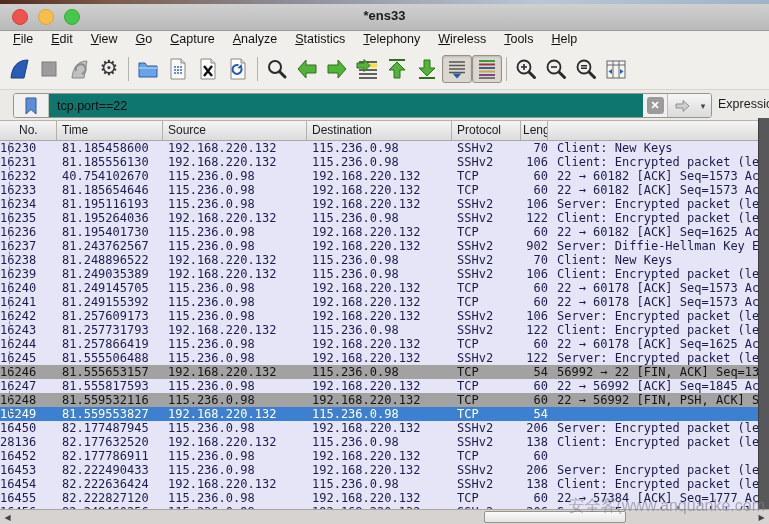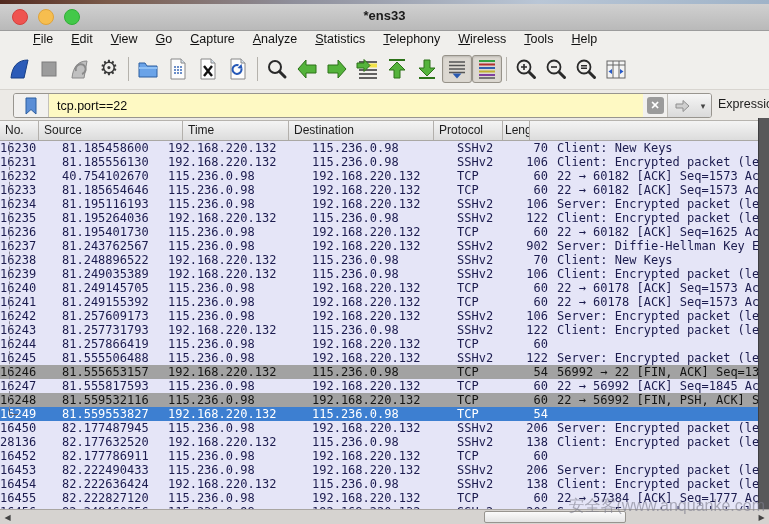--- a/index.html
+++ b/index.html
@@ -12,47 +12,47 @@
   
   .titlebar{position:relative;height:26px;background:linear-gradient(#d0d0d0,#b9b9b9);border-bottom:1px solid #9c9c9c;}
   .traffic{position:absolute;top:5px;left:12px;display:flex;gap:10px;}
   .tl{width:16px;height:16px;border-radius:50%;}
   .tl.red{background:#ef5350;border:1px solid #d43f3c;box-sizing:border-box;}
   .tl.yellow{background:#f6be4f;border:1px solid #dfa33a;box-sizing:border-box;}
   .tl.green{background:#43c849;border:1px solid #2fae36;box-sizing:border-box;}
   .title-text{position:absolute;left:0;right:0;top:4px;text-align:center;font-size:13px;font-weight:bold;color:#1b1b1b;}
 
   
-  .menubar{height:17px;background:#f0efec;display:flex;align-items:center;padding-left:24px;}
+  .menubar{height:17px;background:#f0efec;display:flex;align-items:center;padding-left:4px;}
   .menu-item{display:inline-block;font-size:12.5px;color:#111;padding:0 9px;line-height:17px;white-space:nowrap;}
   .menu-item::first-letter{text-decoration:underline;}
 
   
   .toolbar{height:41px;background:#f0efec;display:flex;align-items:center;padding-left:4px;border-bottom:1px solid #d8d5d0;}
   .tb-btn{width:30px;height:28px;display:flex;align-items:center;justify-content:center;border:1px solid transparent;border-radius:3px;box-sizing:border-box;}
   .tb-btn.pressed{border:1px solid #969289;background:#dcd8d1;box-shadow:inset 0 1px 2px rgba(0,0,0,.15);}
   .tb-sep{width:1px;height:24px;background:#b5b2ac;margin:0 4px;}
   .gear-glyph{font-size:21px;line-height:21px;color:#3a3a3a;font-family:"DejaVu Sans",sans-serif;}
 
   
   .filterbar{position:relative;height:30px;background:#eceae6;border-bottom:1px solid #b6b3ae;}
   .filter-entry{position:absolute;left:13px;top:3px;width:697px;height:23px;border:1px solid #98958f;border-radius:3px;background:#f2f1ef;display:flex;align-items:stretch;overflow:hidden;}
   .fe-bookmark{width:34px;display:flex;align-items:center;justify-content:center;background:#f2f1ef;border-right:1px solid #c4c1bb;}
-  .fe-input-wrap{flex:1;background:#fef9c3;display:flex;align-items:center;justify-content:center;}
+  .fe-input-wrap{flex:1;background:#0f766e;display:flex;align-items:center;justify-content:center;}
   .fe-input{width:100%;border:none;outline:none;background:transparent;font-family:"Liberation Sans",sans-serif;font-size:12.5px;color:#0b0b0b;padding:0 0 0 8px;}
   .fe-clear{width:24px;display:flex;align-items:center;justify-content:center;background:#f2f1ef;}
   .fe-clear .xbox{width:17px;height:17px;border-radius:3px;background:#9b9b9b;color:#fff;font-size:11px;font-weight:bold;display:flex;align-items:center;justify-content:center;line-height:1;}
   .fe-apply{width:27px;display:flex;align-items:center;justify-content:center;background:linear-gradient(#f6f6f6,#dadada);border-left:1px solid #c0bdb7;}
   .fe-caret{width:16px;display:flex;align-items:center;justify-content:center;background:linear-gradient(#f6f6f6,#dadada);font-size:9px;color:#444;}
   .expression-label{position:absolute;left:718px;top:7px;font-size:12.5px;color:#1c1c1c;white-space:nowrap;}
 
   
   .pkt-header{display:flex;height:19px;background:linear-gradient(#f4f4f4,#dcdcdc);border-bottom:1px solid #aaa8a4;width:758px;font-size:12px;color:#1d1d1d;align-items:center;}
   .pkt-header .hc{box-sizing:border-box;border-right:1px solid #b3b0ac;height:19px;line-height:19px;overflow:hidden;white-space:nowrap;padding-left:5px;flex-shrink:0;}
-  .hc.h-no{width:39px;padding-left:5px;}
+  .hc.h-no{width:57px;padding-left:19px;}
   .hc.h-time{width:106px;}
   .hc.h-src{width:144px;}
   .hc.h-dst{width:145px;}
   .hc.h-proto{width:69px;}
   .hc.h-len{width:27px;padding-left:2px;}
   .hc.h-info{flex:1;border-right:none;padding-left:9px;}
 
   .rows-viewport{position:relative;width:758px;height:372px;overflow:hidden;background:#e5e5f7;}
   .row{display:flex;height:14px;line-height:14px;font-family:"DejaVu Sans Mono",monospace;font-size:12px;color:#1b1b4e;background:#e5e5f7;white-space:pre;}
   .row .c{box-sizing:border-box;overflow:hidden;flex-shrink:0;}
@@ -263,22 +263,22 @@
       </div>
       <div class="fe-caret">
         <span>▾</span>
       </div>
     </div>
     <div class="expression-label">Expression…</div>
   </div>
 
   <div class="pkt-header">
     <div class="hc h-no">No.</div>
+    <div class="hc h-time">Time</div>
     <div class="hc h-src">Source</div>
-    <div class="hc h-time">Time</div>
     <div class="hc h-dst">Destination</div>
     <div class="hc h-proto">Protocol</div>
     <div class="hc h-len">Length</div>
   </div>
 
   <div class="rows-viewport">
     <div class="related-line"></div>
     <div class="related-corner"></div>
     <div>
 
@@ -303,21 +303,21 @@
         <div class="row"><span class="c c-no">16239</span><span class="c c-time">81.249035389</span><span class="c c-src">192.168.220.132</span><span class="c c-dst">115.236.0.98</span><span class="c c-proto">SSHv2</span><span class="c c-len">106</span><span class="c c-info">Client: Encrypted packet (le</span></div>
 
         <div class="row"><span class="c c-no">16240</span><span class="c c-time">81.249145705</span><span class="c c-src">115.236.0.98</span><span class="c c-dst">192.168.220.132</span><span class="c c-proto">TCP</span><span class="c c-len">60</span><span class="c c-info">22 → 60178 [ACK] Seq=1573 Ac</span></div>
 
         <div class="row"><span class="c c-no">16241</span><span class="c c-time">81.249155392</span><span class="c c-src">115.236.0.98</span><span class="c c-dst">192.168.220.132</span><span class="c c-proto">TCP</span><span class="c c-len">60</span><span class="c c-info">22 → 60178 [ACK] Seq=1573 Ac</span></div>
 
         <div class="row"><span class="c c-no">16242</span><span class="c c-time">81.257609173</span><span class="c c-src">115.236.0.98</span><span class="c c-dst">192.168.220.132</span><span class="c c-proto">SSHv2</span><span class="c c-len">106</span><span class="c c-info">Server: Encrypted packet (le</span></div>
 
         <div class="row"><span class="c c-no">16243</span><span class="c c-time">81.257731793</span><span class="c c-src">192.168.220.132</span><span class="c c-dst">115.236.0.98</span><span class="c c-proto">SSHv2</span><span class="c c-len">122</span><span class="c c-info">Client: Encrypted packet (le</span></div>
 
-        <div class="row"><span class="c c-no">16244</span><span class="c c-time">81.257866419</span><span class="c c-src">115.236.0.98</span><span class="c c-dst">192.168.220.132</span><span class="c c-proto">TCP</span><span class="c c-len">60</span></div>
+        <div class="row"><span class="c c-no">16244</span><span class="c c-time">81.257866419</span><span class="c c-src">115.236.0.98</span><span class="c c-dst">192.168.220.132</span><span class="c c-proto">TCP</span><span class="c c-len">60</span><span class="c c-info">22 → 60178 [ACK] Seq=1625 Ac</span></div>
 
         <div class="row"><span class="c c-no">16245</span><span class="c c-time">81.555506488</span><span class="c c-src">115.236.0.98</span><span class="c c-dst">192.168.220.132</span><span class="c c-proto">SSHv2</span><span class="c c-len">122</span><span class="c c-info">Server: Encrypted packet (le</span></div>
 
         <div class="row gray"><span class="c c-no">16246</span><span class="c c-time">81.555653157</span><span class="c c-src">192.168.220.132</span><span class="c c-dst">115.236.0.98</span><span class="c c-proto">TCP</span><span class="c c-len">54</span><span class="c c-info">56992 → 22 [FIN, ACK] Seq=13</span></div>
 
         <div class="row"><span class="c c-no">16247</span><span class="c c-time">81.555817593</span><span class="c c-src">115.236.0.98</span><span class="c c-dst">192.168.220.132</span><span class="c c-proto">TCP</span><span class="c c-len">60</span><span class="c c-info">22 → 56992 [ACK] Seq=1845 Ac</span></div>
 
         <div class="row gray"><span class="c c-no">16248</span><span class="c c-time">81.559532116</span><span class="c c-src">115.236.0.98</span><span class="c c-dst">192.168.220.132</span><span class="c c-proto">TCP</span><span class="c c-len">60</span><span class="c c-info">22 → 56992 [FIN, PSH, ACK] S</span></div>
 
         <div class="row selected"><span class="c c-no">16249</span><span class="c c-time">81.559553827</span><span class="c c-src">192.168.220.132</span><span class="c c-dst">115.236.0.98</span><span class="c c-proto">TCP</span><span class="c c-len">54</span></div>

